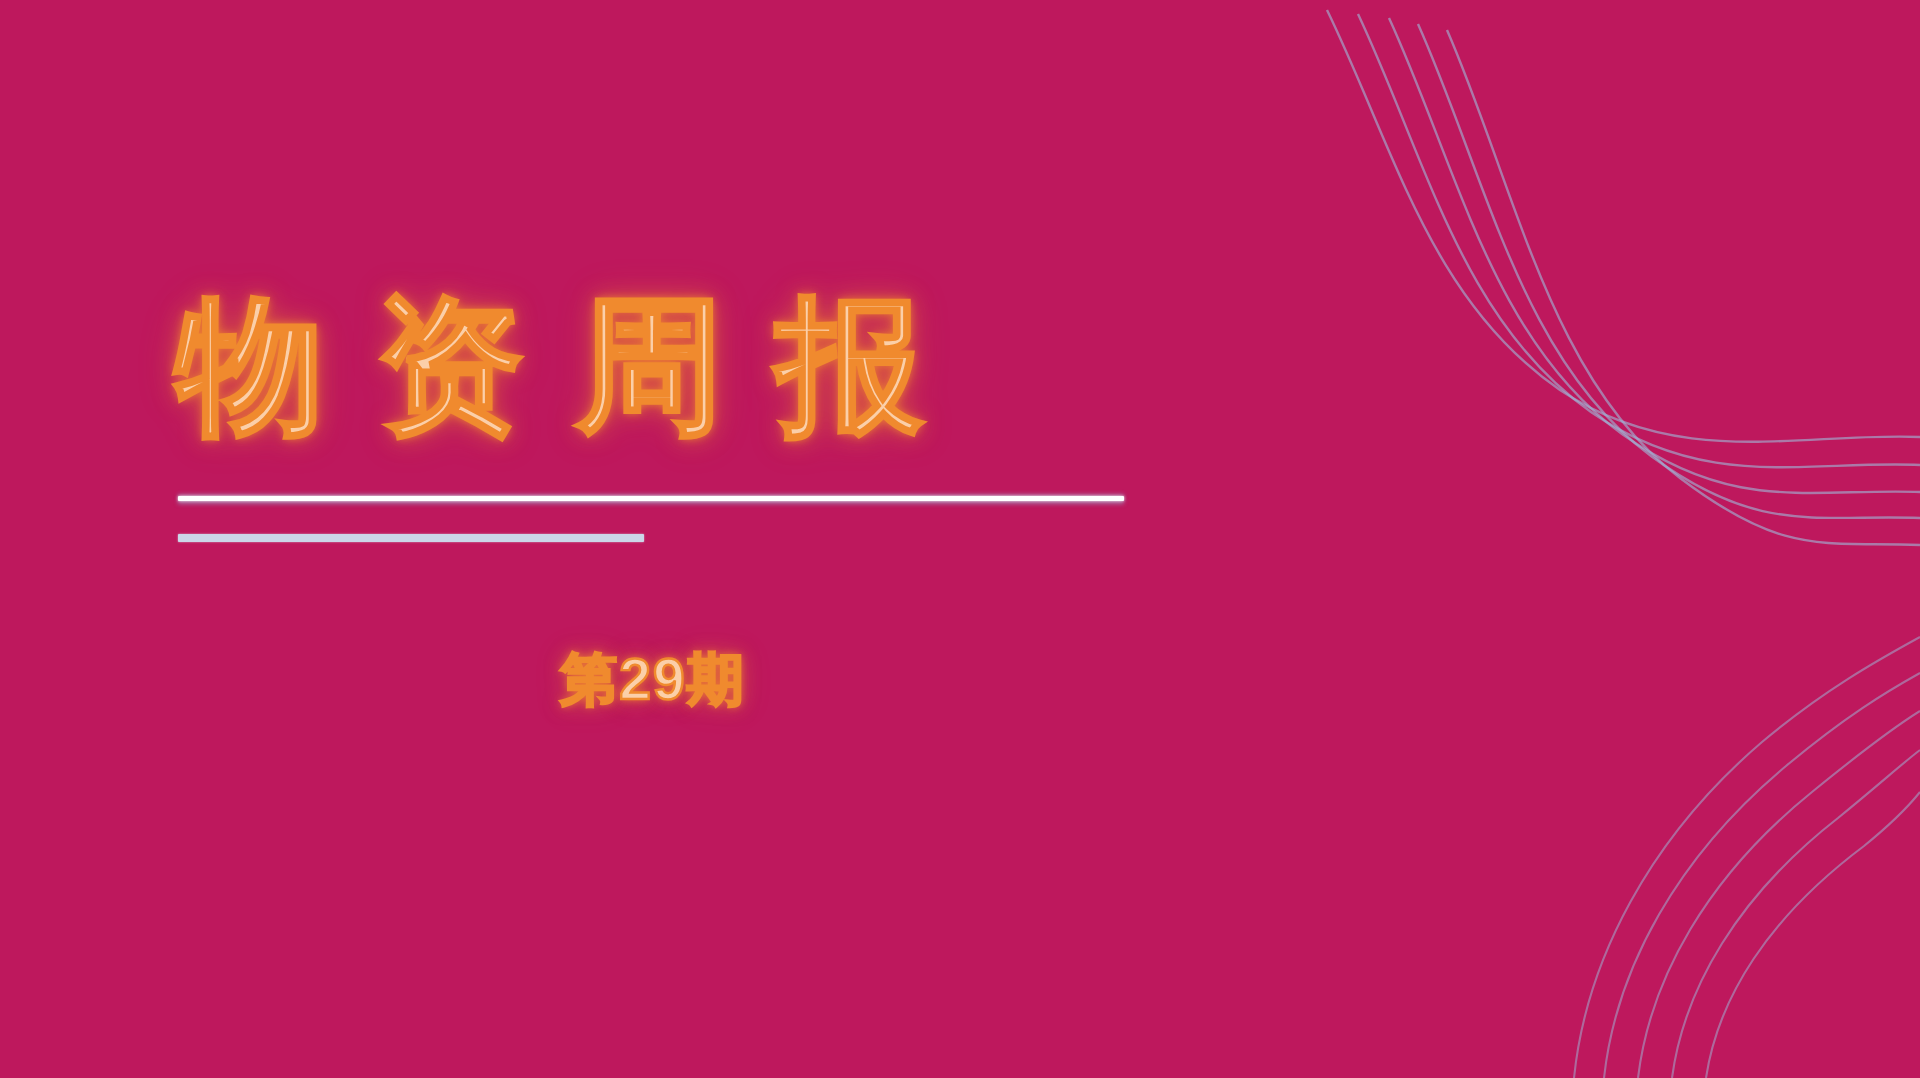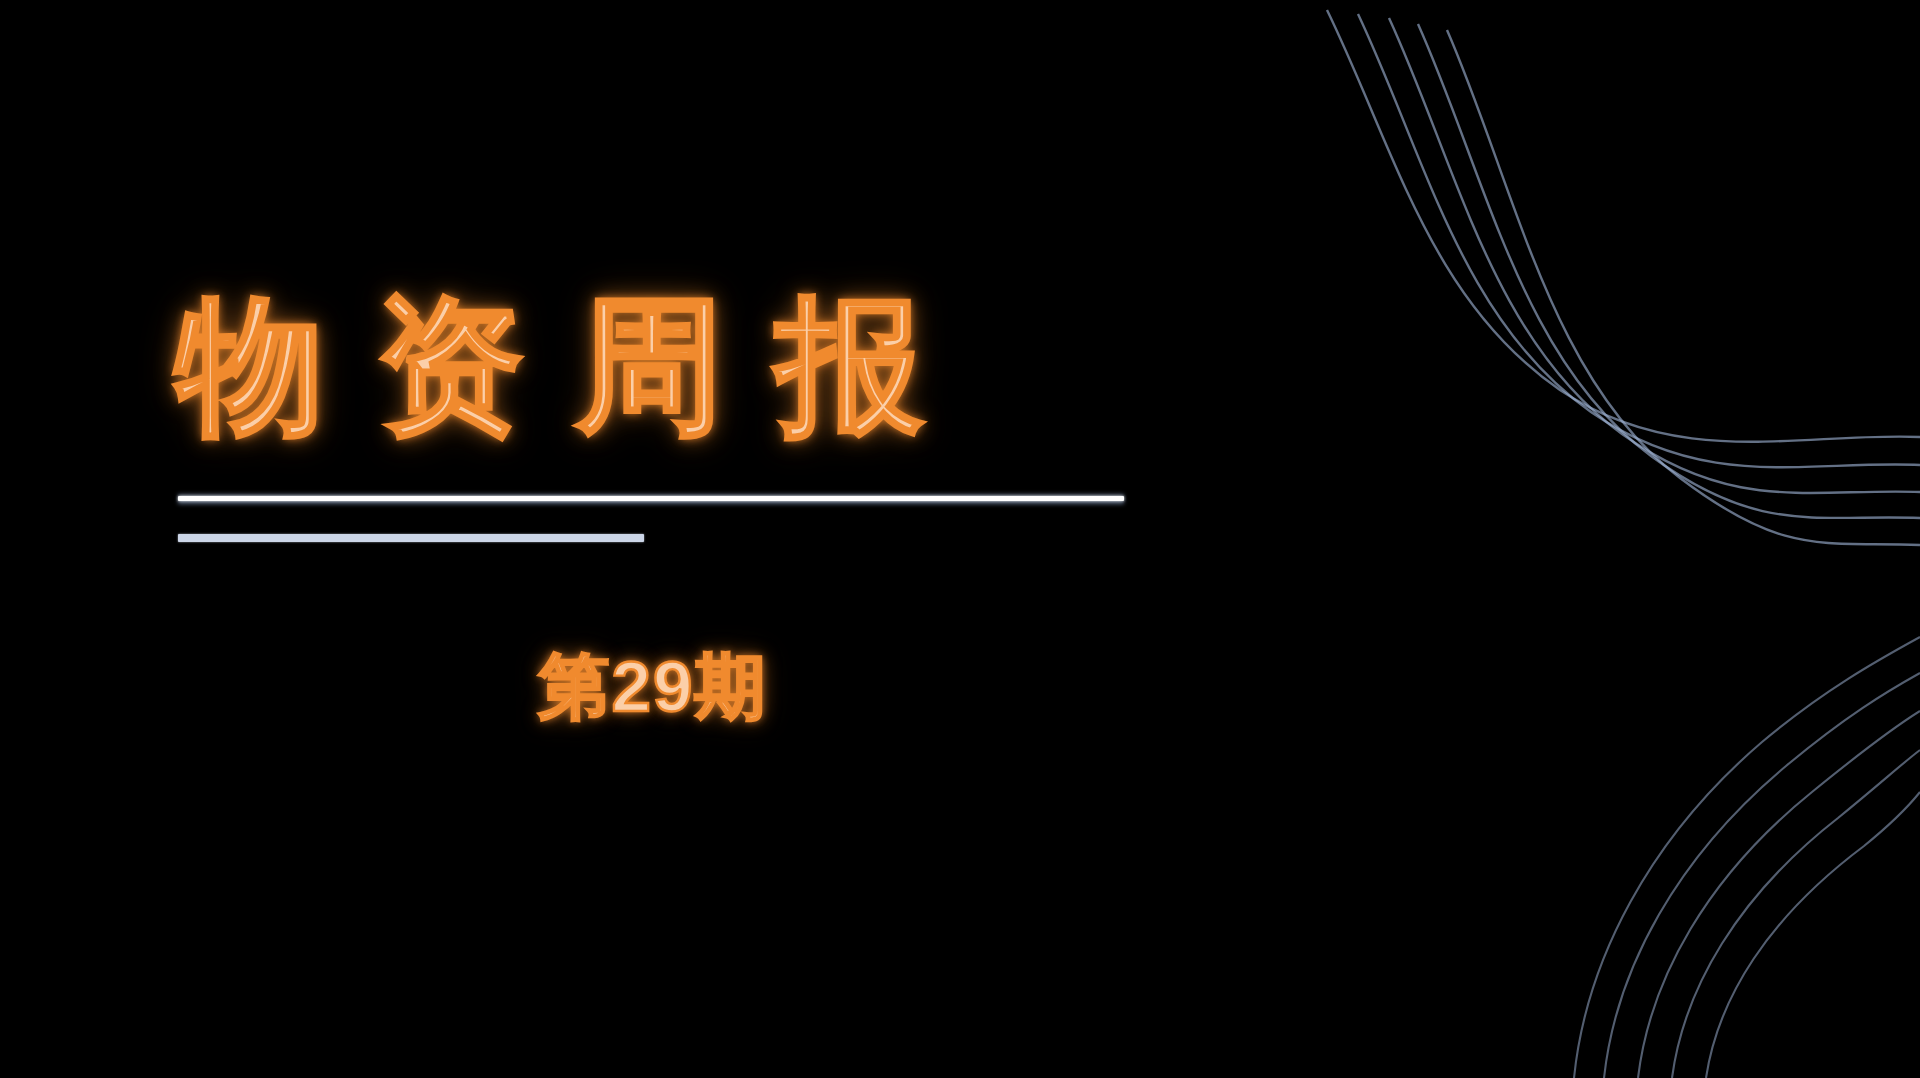--- a/index.html
+++ b/index.html
@@ -4,21 +4,21 @@
 <style>
   html, body {
     margin: 0;
     padding: 0;
     background: #0b3b87;
   }
   #slide {
     position: relative;
     width: 1920px;
     height: 1078px;
-    background: #000000;
+    background: #be185d;
     overflow: hidden;
     font-family: "Liberation Sans", "DejaVu Sans", sans-serif;
   }
 
   
   .deco-svg {
     position: absolute;
     inset: 0;
     width: 1920px;
     height: 1078px;
@@ -85,21 +85,21 @@
       0 0 2px rgba(220,230,245,0.75);
   }
 
   
   .subtitle {
     position: absolute;
     left: 178px;
     top: 648px;
     width: 950px;
     text-align: center;
-    font-size: 71px;
+    font-size: 57px;
     line-height: 1.1;
     font-weight: 700;
     letter-spacing: 2px;
     color: #fbcfa9;
     -webkit-text-stroke: 2.4px #f08a2e;
     text-shadow:
        0 0 8px rgba(240,138,46,0.95),
        0 0 18px rgba(240,138,46,0.50),
        0 0 30px rgba(240,138,46,0.28);
     margin: 0;

